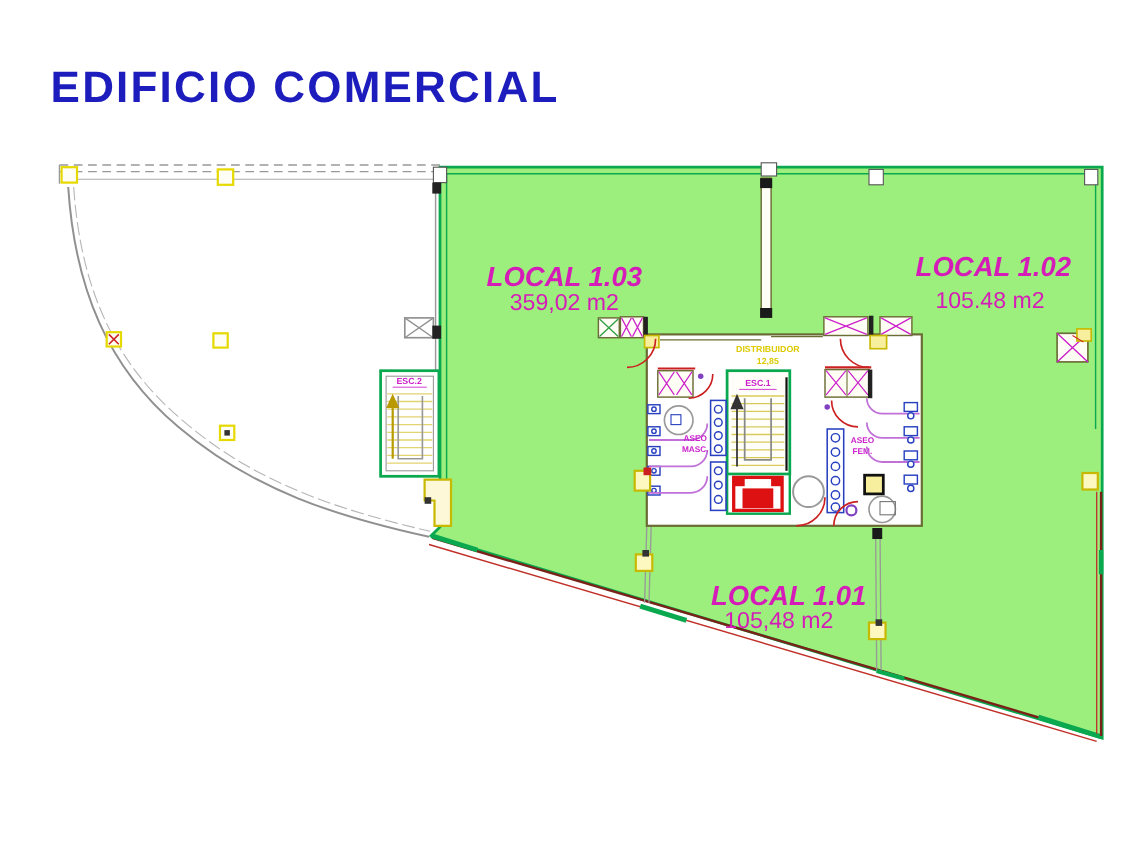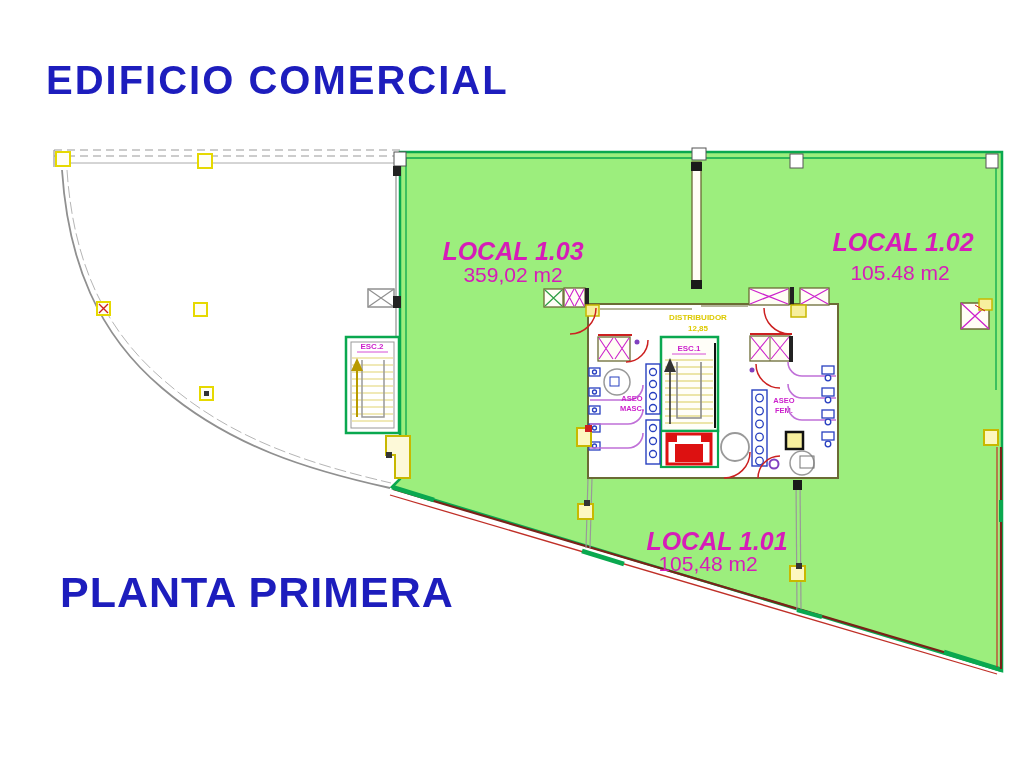--- a/index.html
+++ b/index.html
@@ -16,21 +16,20 @@
   .tiny-label-sm{font-size:7.5px;font-weight:bold;fill:#cc22cc;}
   .corridor-label{font-size:8px;font-weight:bold;fill:#ddca00;}
   text{font-family:"Liberation Sans",sans-serif;}
 </style>
 </head>
 <body>
 
 <div class="page">
 
   <div class="building-title">EDIFICIO COMERCIAL</div>
-  <div class="floor-title">PLANTA PRIMERA</div>
 
   <svg width="1024" height="773" viewBox="0 0 1024 773">
 
     <g>
       <line x1="54" y1="150" x2="400" y2="150" stroke="#999999" stroke-width="1.2" stroke-dasharray="8,5"></line>
       <line x1="54" y1="156" x2="400" y2="156" stroke="#999999" stroke-width="1.2" stroke-dasharray="8,5"></line>
       <line x1="54" y1="150" x2="54" y2="167" stroke="#999999" stroke-width="1.2"></line>
       <line x1="60" y1="163" x2="398" y2="163" stroke="#aaaaaa" stroke-width="1"></line>
       <path d="M 62,170 C 68,262 98,334 162,388 C 230,446 308,470 390,488" fill="none" stroke="#909090" stroke-width="1.8"></path>
       <path d="M 67,170 C 73,260 103,330 167,383 C 233,440 310,464 391,483" fill="none" stroke="#b5b5b5" stroke-width="1" stroke-dasharray="12,4"></path>

